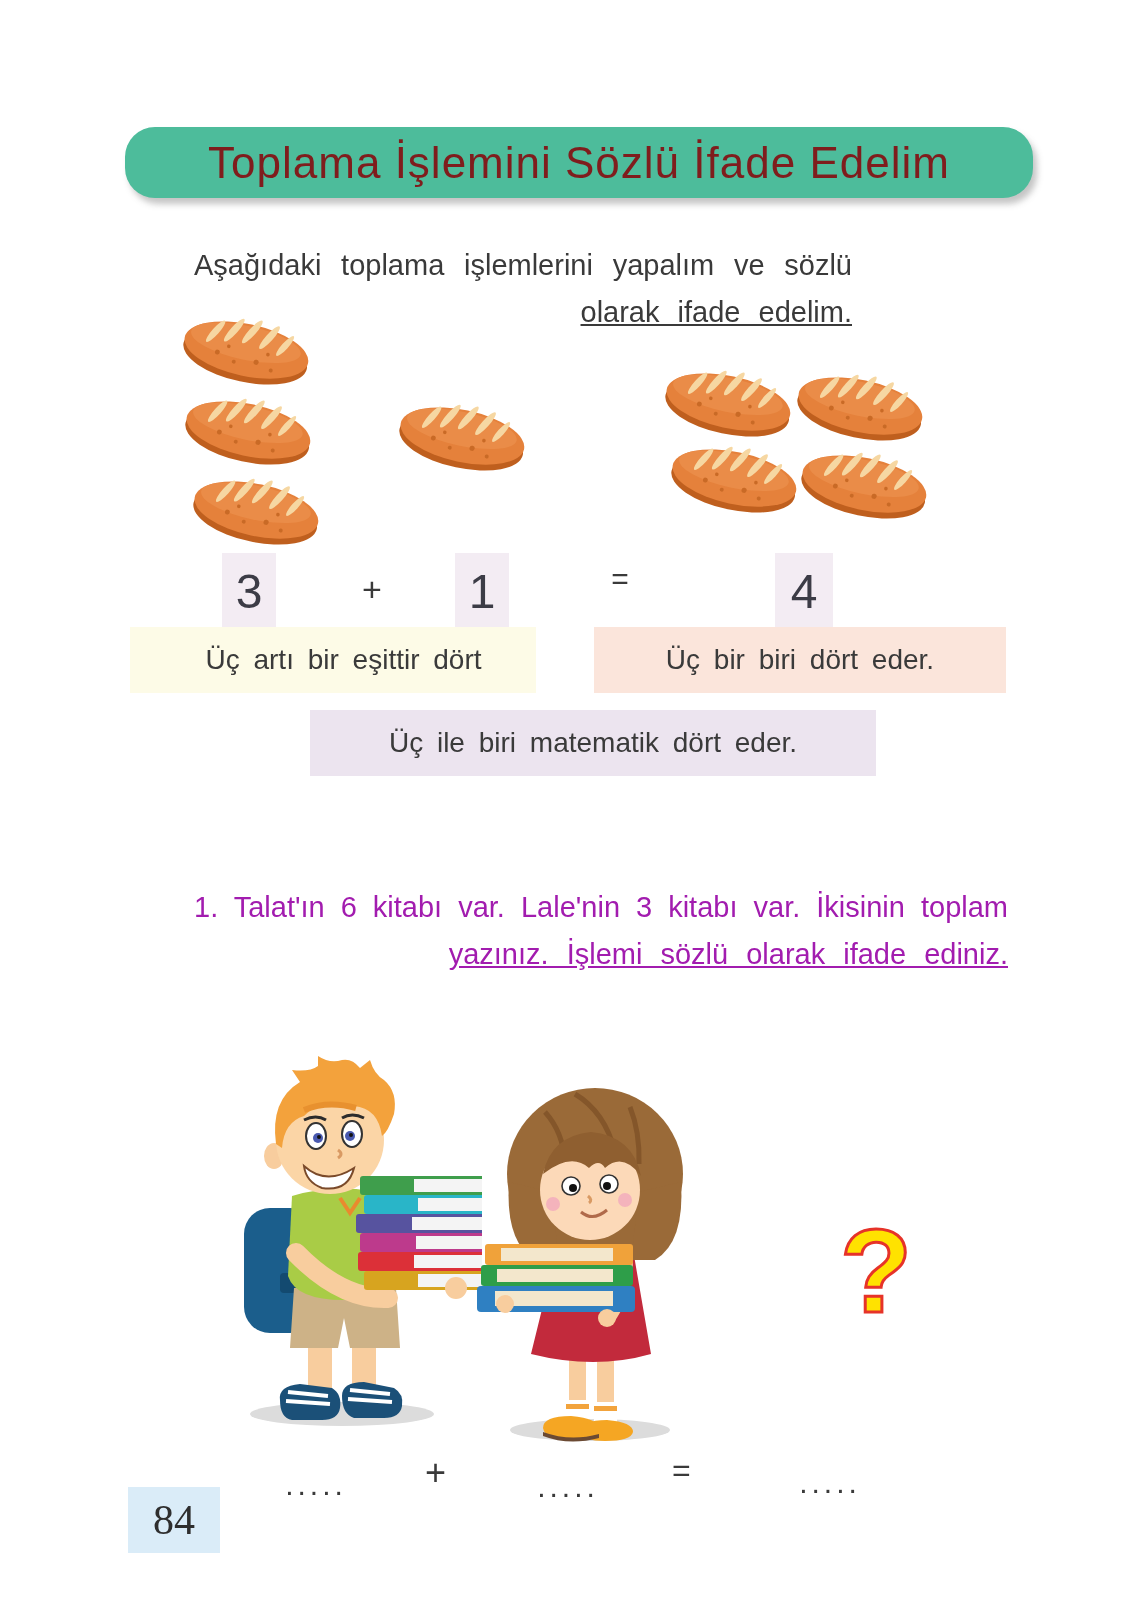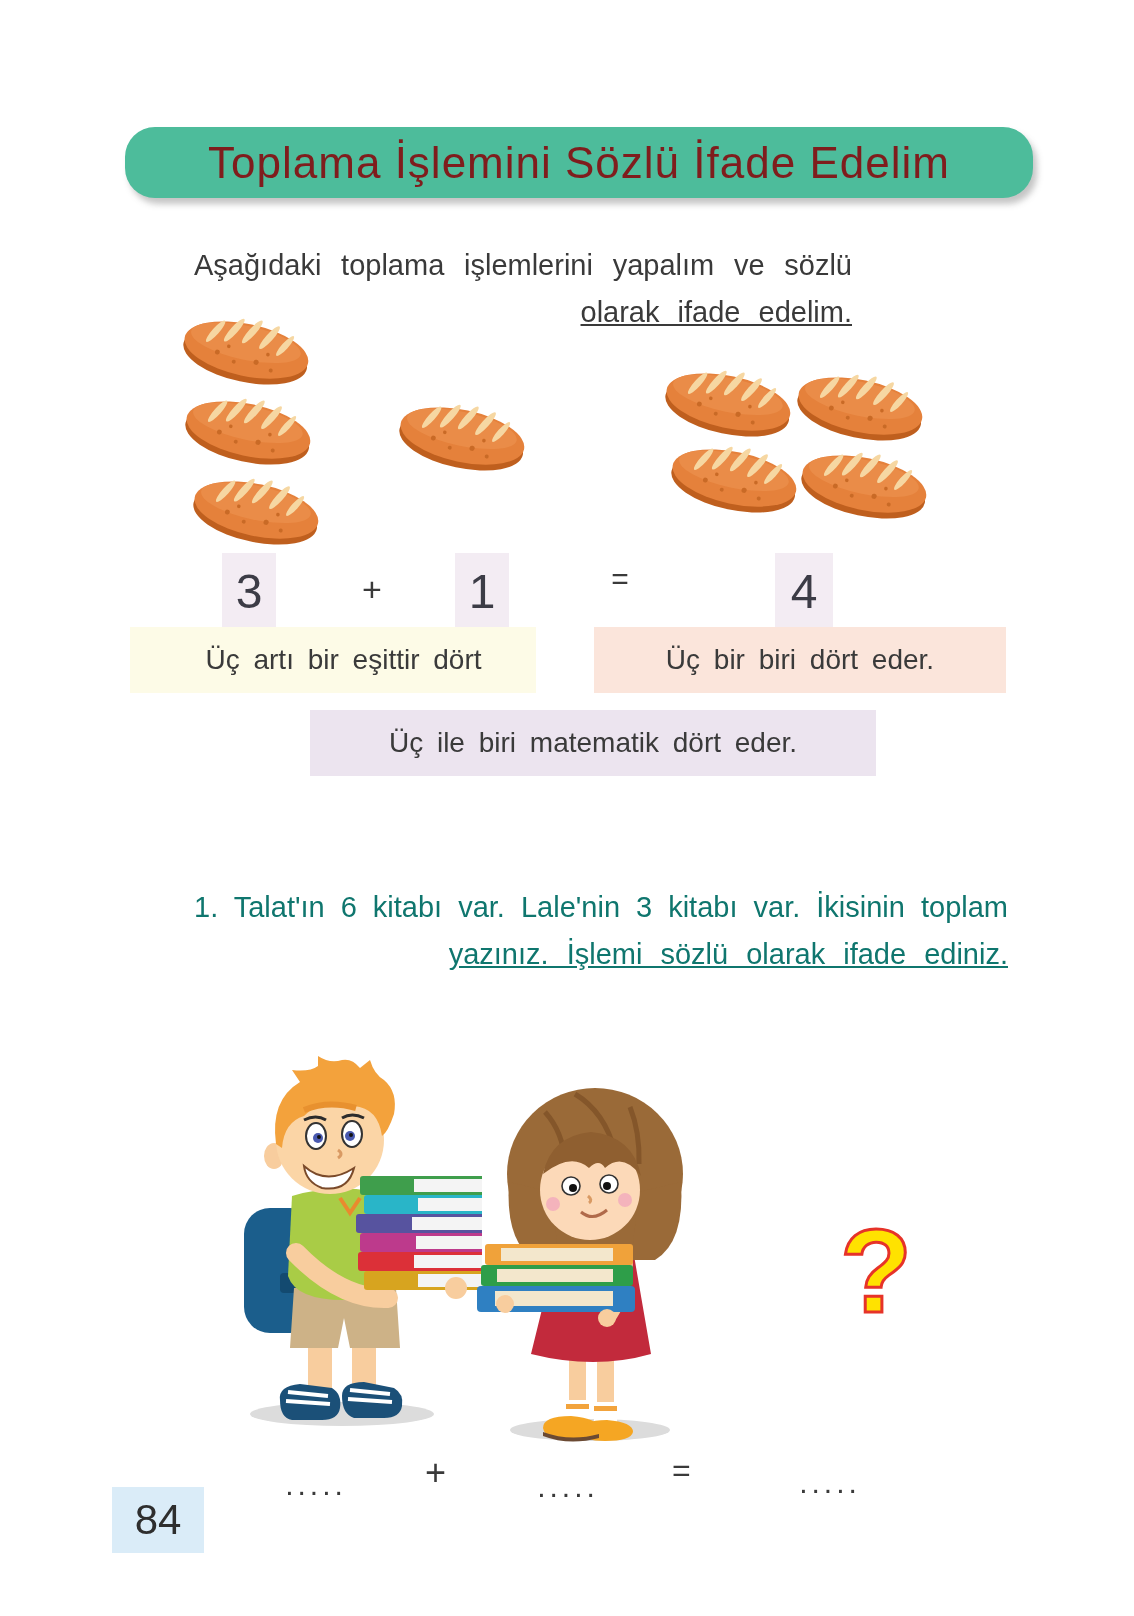--- a/index.html
+++ b/index.html
@@ -41,30 +41,30 @@
   .readbox.peach  { left:594px; top:627px; width:412px; background:#fbe5db; }
   .readbox.lavender { left:310px; top:710px; width:566px; background:#ece4ef; }
   .section-banner {
     position:absolute; left:125px; top:819px; width:402px; height:59px;
     background:#f9aa1c; border-radius:4px 4px 30px 4px;
     display:flex; align-items:center; padding-left:32px;
   }
   .section-banner span { color:#ffffff; font-size:33px; letter-spacing:1px; }
   .problem {
     position:absolute; left:128px; top:884px; width:880px;
-    font-size:29px; line-height:47px; color:#0f766e;
+    font-size:29px; line-height:47px; color:#a21caf;
   }
   .figure { position:absolute; }
   .qmark { position:absolute; left:826px; top:1212px; width:100px; height:130px; }
   .ans { position:absolute; color:#3a3a3a; }
   .blank { font-size:30px; letter-spacing:4px; width:80px; text-align:center; }
   .pagenum {
-    position:absolute; left:112px; top:1487px; width:92px; height:66px;
+    position:absolute; left:128px; top:1487px; width:92px; height:66px;
     background:#daecf8; display:flex; align-items:center; justify-content:center;
-    font-size:42px; color:#2e2e2e;
+    font-size:42px; color:#2e2e2e;font-family:Liberation Serif, serif;
   }
 </style>
 </head>
 <body>
 
 <svg width="0" height="0" style="position:absolute">
   <defs>
     <g id="bread-shape">
       <g transform="rotate(12 70 42)">
         <ellipse cx="70" cy="46" rx="63" ry="26" fill="#bf5f1e"></ellipse>

